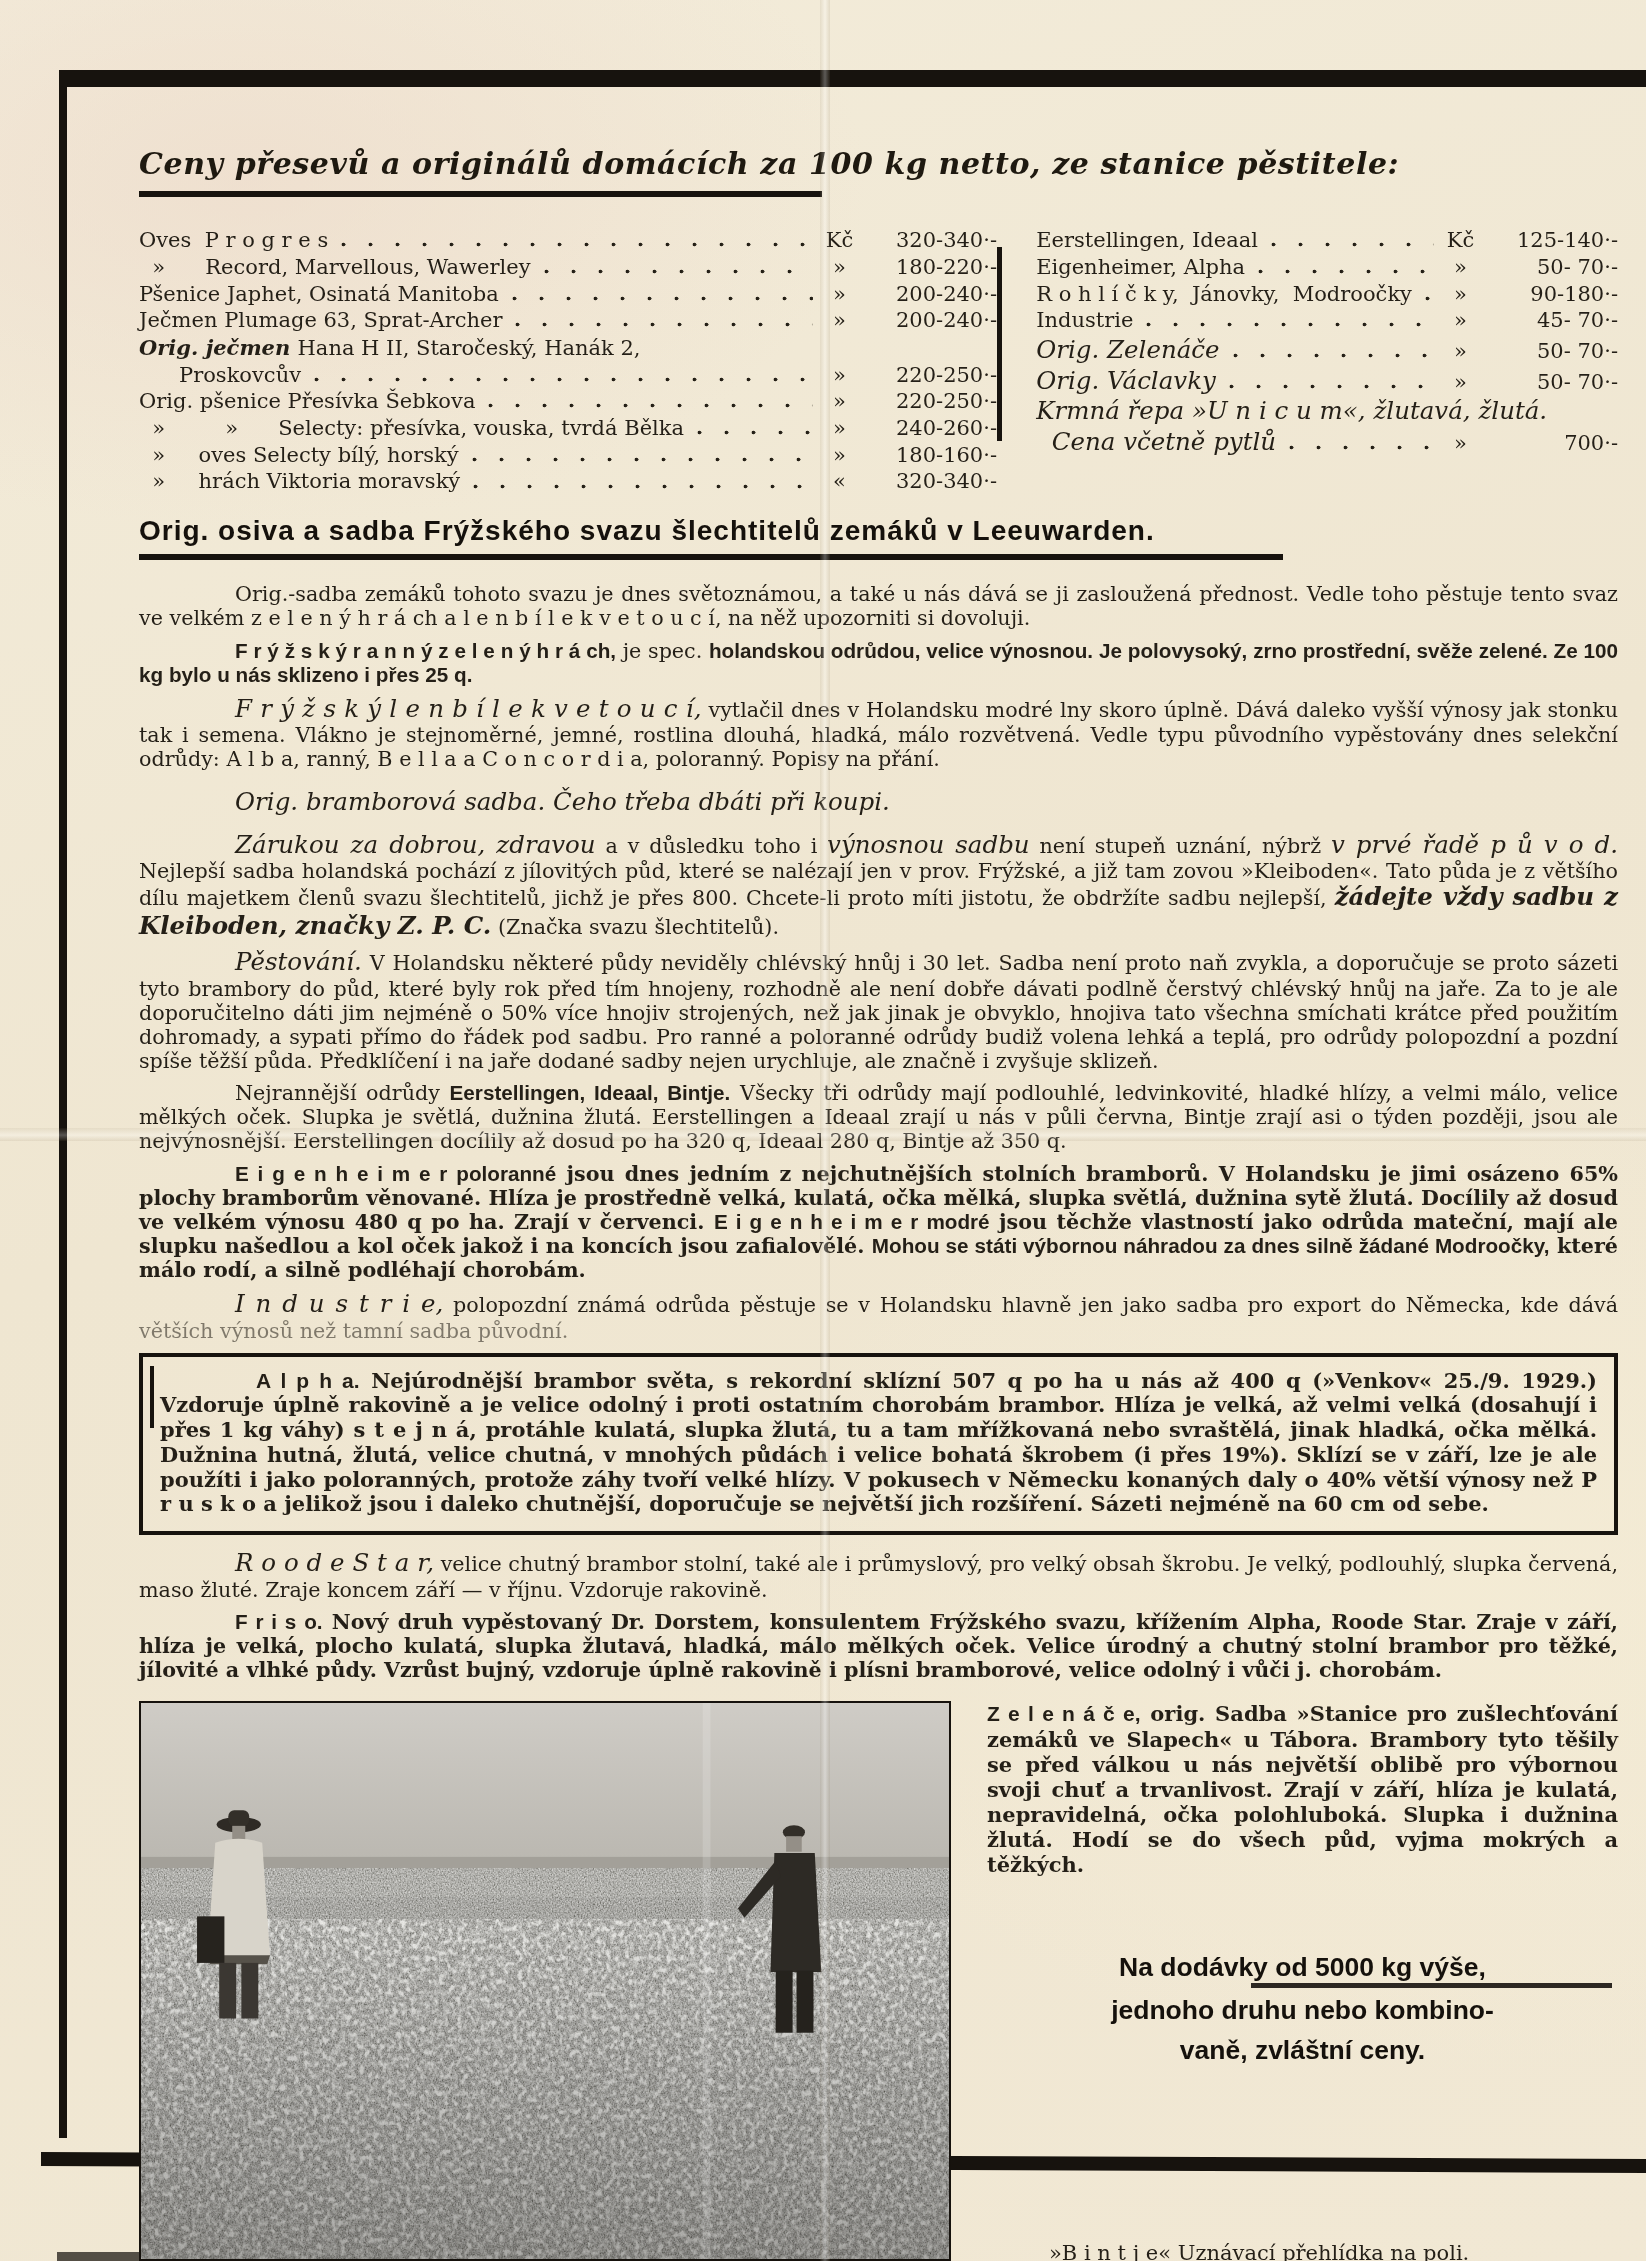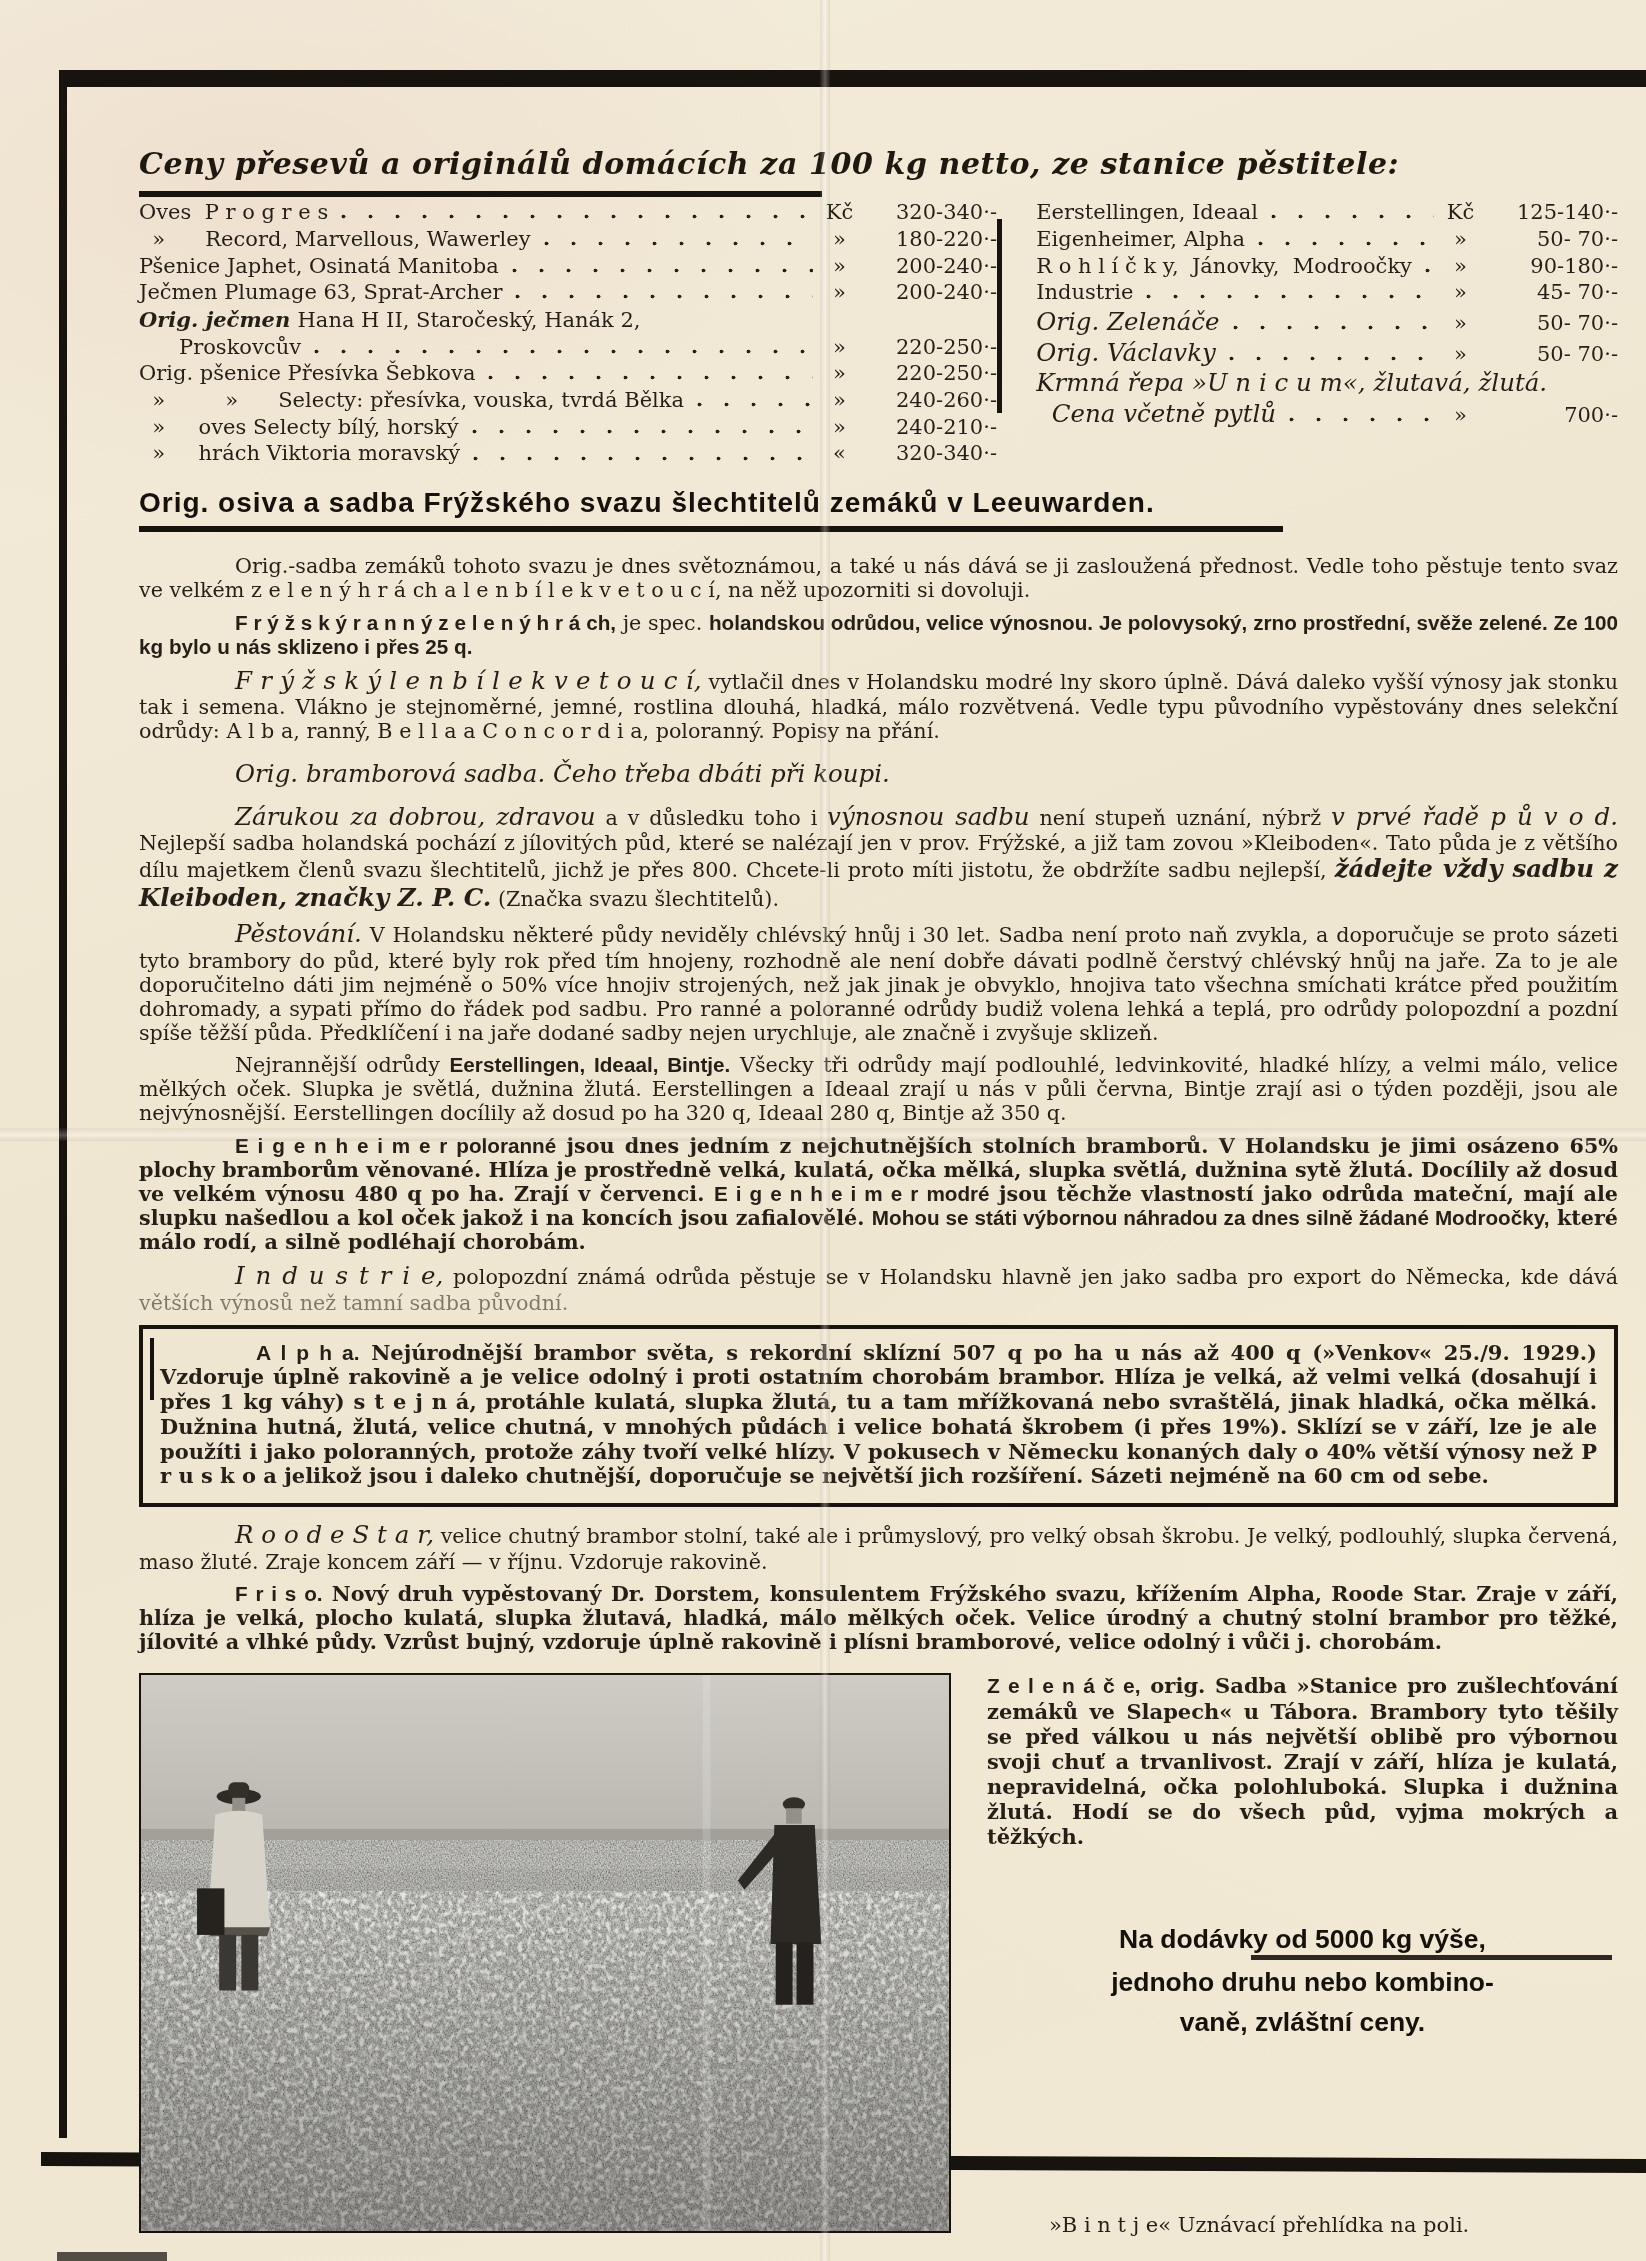--- a/index.html
+++ b/index.html
@@ -21,21 +21,21 @@
     background:linear-gradient(90deg,rgba(110,92,60,0.10),rgba(255,255,255,0.30) 50%,rgba(110,92,60,0.12));pointer-events:none;}
   .crease-h{position:absolute;left:0;top:1128px;width:1647px;height:13px;
     background:linear-gradient(180deg,rgba(110,92,60,0.08),rgba(255,255,255,0.28) 55%,rgba(110,92,60,0.10));pointer-events:none;}
 
   .content{position:absolute;left:139px;top:84px;width:1479px;}
 
   .title{margin-top:62px;font-size:30px;font-style:italic;font-weight:700;letter-spacing:0.6px;color:#1e1910;}
   .title-rule{width:683px;height:5.8px;background:#17130e;margin-top:10.3px;}
 
   
-  .tables{display:flex;margin-top:4px;align-items:flex-start;}
+  .tables{display:flex;margin-top:32px;align-items:flex-start;}
   .tbl-left{width:858px;}
   .vrule{width:5.2px;height:194px;background:#17130e;margin-top:18px;}
   .tbl-right{flex:1;padding-left:34px;}
   .prow{display:flex;align-items:baseline;font-size:21px;margin-bottom:3.2px;line-height:1.12;}
   .pname{white-space:pre;}
   .dots{flex:1;align-self:stretch;margin:0 6.5px 0 9px;
     background-image:radial-gradient(circle at 2.6px 2.6px,#241f16 1.7px,rgba(0,0,0,0) 2.2px);
     background-size:27px 5.2px;background-repeat:repeat-x;background-position:left 3.9px bottom 5.2px;}
   .pcur{width:41px;text-align:center;white-space:pre;}
   .pprice{width:137px;text-align:right;white-space:pre;}
@@ -131,21 +131,21 @@
         <div class="prow">
           <span class="pname">  »         »      Selecty: přesívka, vouska, tvrdá Bělka</span>
           <span class="dots"></span>
           <span class="pcur">»</span>
           <span class="pprice">240-260·-</span>
         </div>
         <div class="prow">
           <span class="pname">  »     oves Selecty bílý, horský</span>
           <span class="dots"></span>
           <span class="pcur">»</span>
-          <span class="pprice">240-210·-</span>
+          <span class="pprice">180-160·-</span>
         </div>
         <div class="prow">
           <span class="pname">  »     hrách Viktoria moravský</span>
           <span class="dots"></span>
           <span class="pcur">«</span>
           <span class="pprice">320-340·-</span>
         </div>
       </div>
 
       <div class="vrule"></div>

